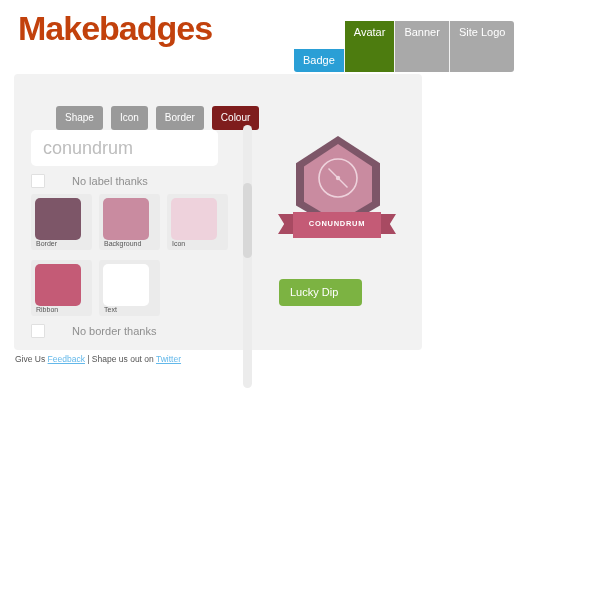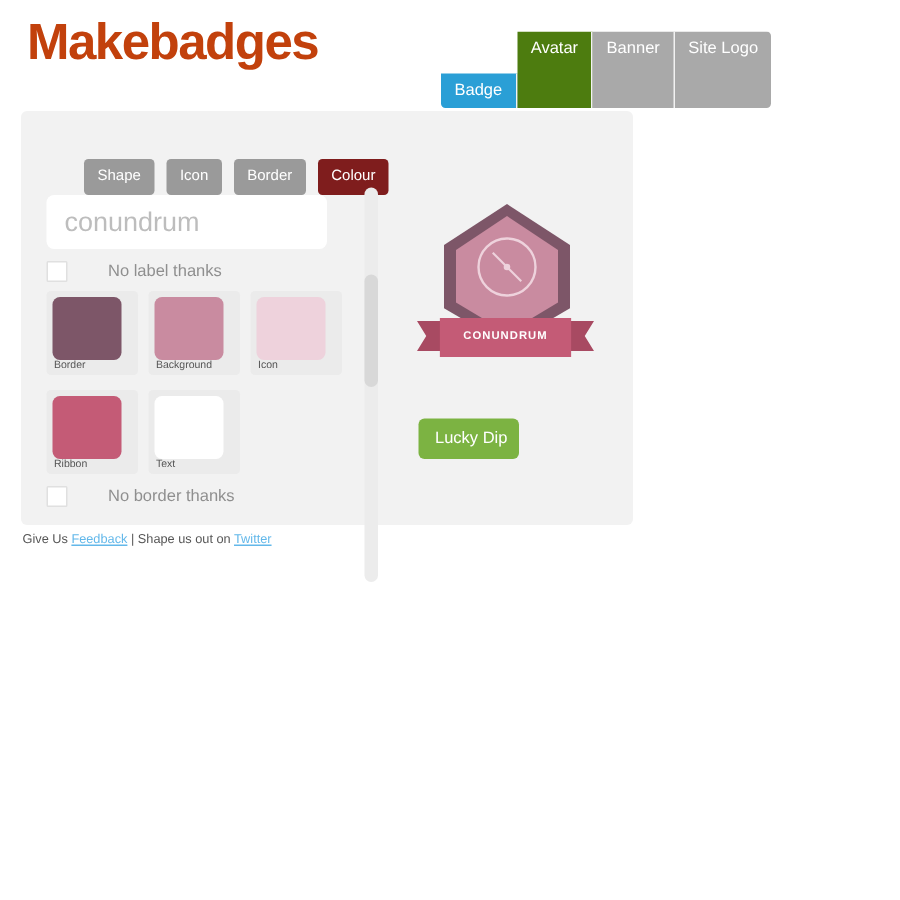--- a/index.html
+++ b/index.html
@@ -231,21 +231,21 @@
   #actions {
     position: absolute;
     left: 25px; top: 205px;
     display: flex;
     gap: 10px;
   }
   .actbtn {
     font-size: 11px;
     color: #ffffff;
     border-radius: 4px;
-    padding: 7px 8px 8px 11px;
+    padding: 7px 24px 8px 11px;
     line-height: 12px;
     cursor: pointer;
   }
   #btn-lucky { background: #7cb342; }
   #btn-download { background: #e08a0c; }
 
   
   #footer {
     position: absolute;
     left: 15px; top: 354px;

